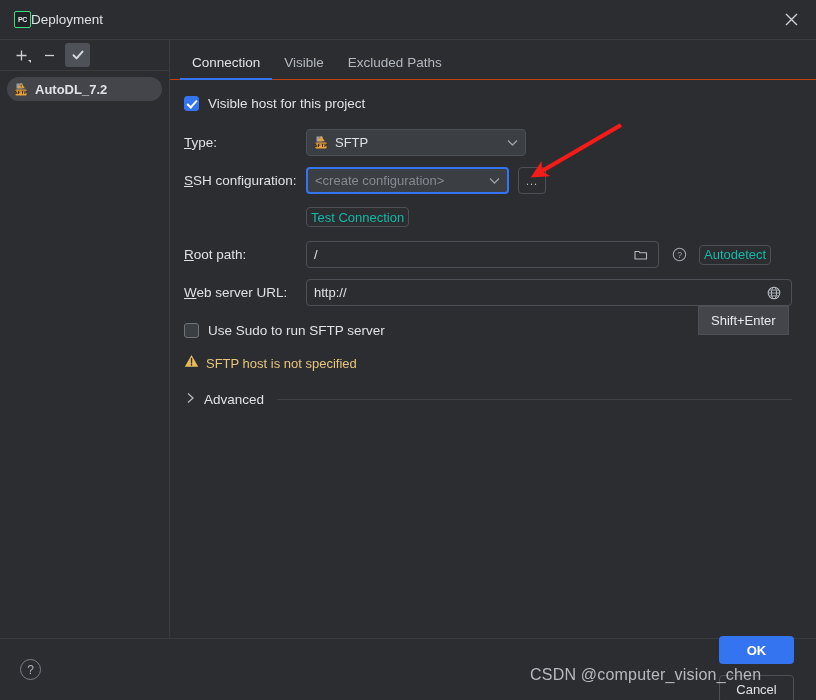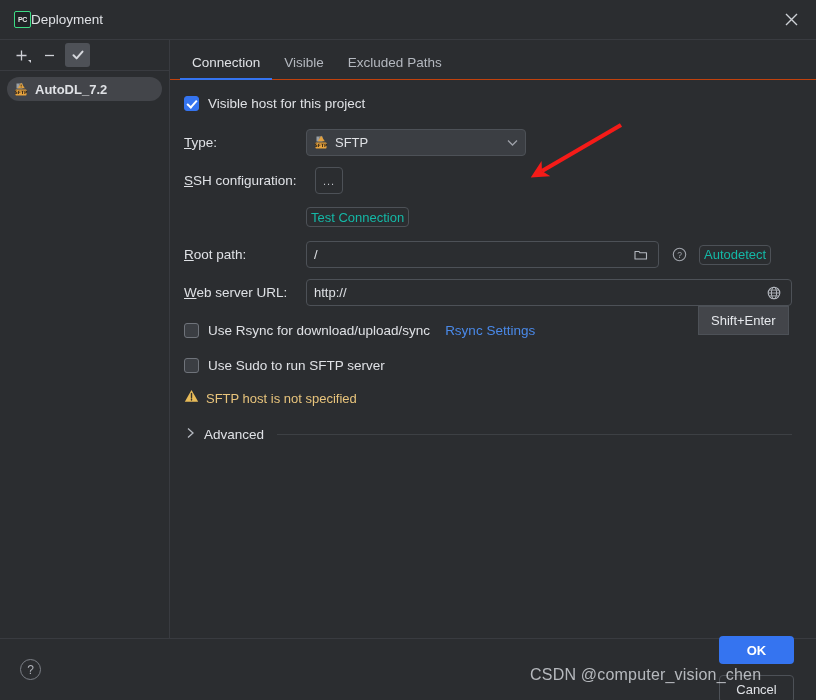--- a/index.html
+++ b/index.html
@@ -347,20 +347,28 @@
             <span class="chev">
               <svg width="11" height="8" viewBox="0 0 11 8">
                   <path d="M1 1.5 L5.5 6 L10 1.5" stroke="#9da0a8" stroke-width="1.3" fill="none"></path>
                 </svg>
             </span>
           </div>
         </div>
 
         <div class="row" style="margin-bottom:13px">
           <div class="lbl"><u>S</u>SH configuration:</div>
+          <div class="select focused" style="width:203px">
+            <span class="placeholder">&lt;create configuration&gt;</span>
+            <span class="chev">
+              <svg width="11" height="8" viewBox="0 0 11 8">
+                  <path d="M1 1.5 L5.5 6 L10 1.5" stroke="#9da0a8" stroke-width="1.3" fill="none"></path>
+                </svg>
+            </span>
+          </div>
           <div class="btn dots-btn" style="margin-left:9px">...</div>
         </div>
 
         <div class="row" style="margin-bottom:14px">
           <div class="lbl"></div>
           <div class="btn">Test Connection</div>
           <div class="tooltip" style="left:528px; top:226px">Shift+Enter</div>
         </div>
 
         <div class="row">
@@ -389,25 +397,20 @@
             <span class="icon-btn">
               <svg width="14" height="14" viewBox="0 0 14 14">
                 <circle cx="7" cy="7" r="5.8" fill="none" stroke="#b4b8bf" stroke-width="1.1"></circle>
                 <ellipse cx="7" cy="7" rx="2.6" ry="5.8" fill="none" stroke="#b4b8bf" stroke-width="1"></ellipse>
                 <path d="M1.3 7 H12.7 M2.3 4.1 H11.7 M2.3 9.9 H11.7" stroke="#b4b8bf" stroke-width="0.9"></path>
               </svg>
             </span>
           </div>
         </div>
 
-        <div class="check-row" style="margin-bottom:20px">
-          <span class="cbox"></span>
-          <span class="check-label">Use Rsync for download/upload/sync</span>
-          <span class="link" style="margin-left:6px">Rsync Settings</span>
-        </div>
 
         <div class="check-row" style="margin-bottom:0">
           <span class="cbox"></span>
           <span class="check-label">Use Sudo to run SFTP server</span>
         </div>
 
         <div class="warn-row">
           <span>
             <svg width="15" height="14" viewBox="0 0 15 14">
               <path d="M7.5 0.9 L14.2 12.8 L0.8 12.8 Z" fill="#e8bb58"></path>

